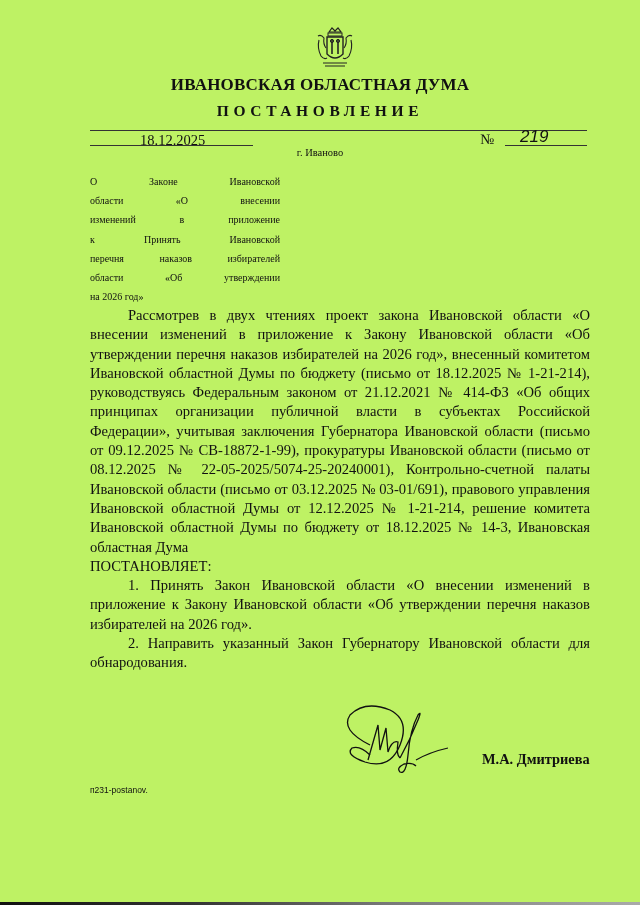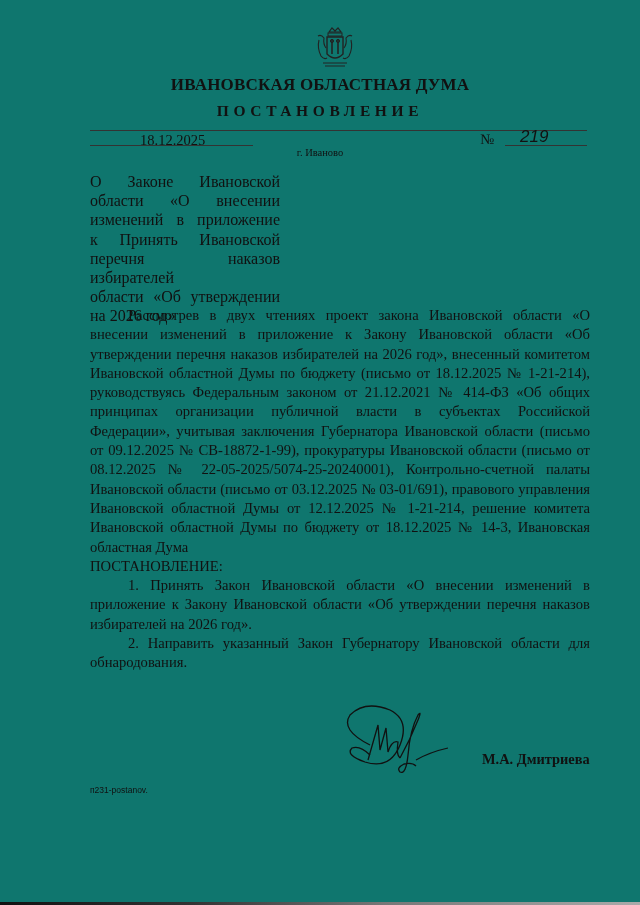--- a/index.html
+++ b/index.html
@@ -1,32 +1,32 @@
 <!DOCTYPE html>
 <html><head>
 <meta charset="utf-8">
 <style>
   html, body { margin: 0; padding: 0; background: #ffffff; }
   body { width: 640px; height: 905px; position: relative; overflow: hidden;
          font-family: "Liberation Serif", "DejaVu Serif", serif; color: #111; }
-  .page { position: absolute; left: 0; top: 0; width: 640px; height: 905px; background: #0f766e; }
+  .page { position: absolute; left: 0; top: 0; width: 640px; height: 905px; background: #bef264; }
   .emblem { position: absolute; left: 315px; top: 26px; width: 40px; height: 44px; }
   .org { position: absolute; left: 0; width: 640px; top: 75px; text-align: center;
          font-weight: bold; font-size: 17px; letter-spacing: 0.2px; }
   .doctype { position: absolute; left: 0; width: 640px; top: 102px; text-align: center;
              font-weight: bold; font-size: 15.5px; letter-spacing: 4.6px; }
   .hline { position: absolute; height: 1px; background: #333; }
   .date { position: absolute; left: 140px; top: 132px; font-size: 14.5px; }
   .numlabel { position: absolute; left: 480px; top: 131px; font-size: 14.5px; }
   .numval { position: absolute; left: 520px; top: 127px; font-size: 17px; font-style: italic;
             font-family: "Liberation Sans", "DejaVu Sans", sans-serif; }
   .city { position: absolute; left: 0; width: 640px; top: 147px; text-align: center;
           font-size: 10.5px; }
   .subject { position: absolute; left: 90px; top: 172px; width: 190px;
-             font-size: 16px; line-height: 19.2px; text-align: justify; text-align-last: justify; }
+             font-size: 10px; line-height: 19.2px; text-align: justify; text-align-last: justify; }
   .subject .last { text-align-last: left; }
   .body { position: absolute; left: 90px; top: 306px; width: 500px;
           font-size: 14.6px; line-height: 19.3px; text-align: justify; }
   .body p { margin: 0; text-indent: 38px; }
   .body p.noindent { text-indent: 0; }
   .sig-title { position: absolute; left: 90px; top: 733px; font-weight: bold;
                font-size: 14.4px; line-height: 18.5px; }
   .signature { position: absolute; left: 330px; top: 700px; width: 120px; height: 85px; }
   .signer { position: absolute; left: 482px; top: 751px; font-weight: bold; font-size: 14.4px; }
   .footnote { position: absolute; left: 90px; top: 785px; font-size: 8.5px;
@@ -69,21 +69,21 @@
     <div>области «О внесении</div>
     <div>изменений в приложение</div>
     <div>к Принять Ивановской</div>
     <div>перечня наказов избирателей</div>
     <div>области «Об утверждении</div>
     <div class="last">на 2026 год»</div>
   </div>
 
   <div class="body">
     <p>Рассмотрев в двух чтениях проект закона Ивановской области «О внесении изменений в приложение к Закону Ивановской области «Об утверждении перечня наказов избирателей на 2026 год», внесенный комитетом Ивановской областной Думы по бюджету (письмо от 18.12.2025 № 1-21-214), руководствуясь Федеральным законом от 21.12.2021 № 414-ФЗ «Об общих принципах организации публичной власти в субъектах Российской Федерации», учитывая заключения Губернатора Ивановской области (письмо от 09.12.2025 № СВ-18872-1-99), прокуратуры Ивановской области (письмо от 08.12.2025 № 22-05-2025/5074-25-20240001), Контрольно-счетной палаты Ивановской области (письмо от 03.12.2025 № 03-01/691), правового управления Ивановской областной Думы от 12.12.2025 № 1-21-214, решение комитета Ивановской областной Думы по бюджету от 18.12.2025 № 14-3, Ивановская областная Дума</p>
-    <p class="noindent">ПОСТАНОВЛЕНИЕ:</p>
+    <p class="noindent">ПОСТАНОВЛЯЕТ:</p>
     <p>1. Принять Закон Ивановской области «О внесении изменений в приложение к Закону Ивановской области «Об утверждении перечня наказов избирателей на 2026 год».</p>
     <p>2. Направить указанный Закон Губернатору Ивановской области для обнародования.</p>
   </div>
 
 
   <svg class="signature" viewBox="0 0 120 85">
     <path d="M40 45 Q10 30 20 15 Q35 0 60 10 Q80 20 70 45 Q60 70 35 62 Q15 55 22 48 Q30 45 40 55" fill="none" stroke="#111" stroke-width="1.3"></path>
     <path d="M38 60 L48 25 L50 50 L56 28 L58 52 Q62 40 68 42 Q66 55 70 58" fill="none" stroke="#111" stroke-width="1.3"></path>
     <path d="M70 58 Q80 40 88 20 Q92 10 88 15 Q80 30 78 55 Q76 75 70 72 Q66 68 74 64 Q82 62 86 66" fill="none" stroke="#111" stroke-width="1.3"></path>
     <path d="M86 60 Q100 52 118 48" fill="none" stroke="#111" stroke-width="1.2"></path>

